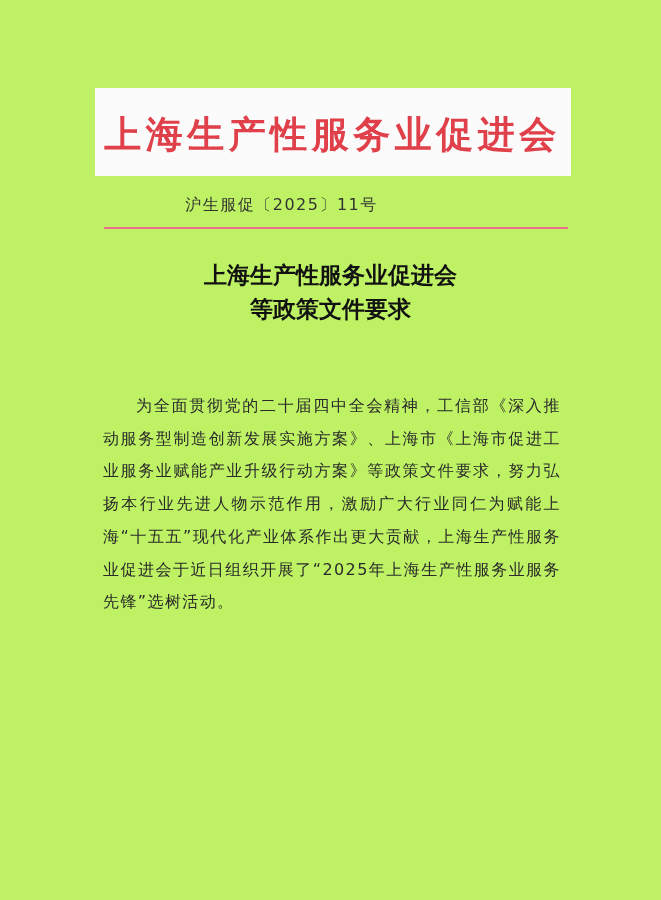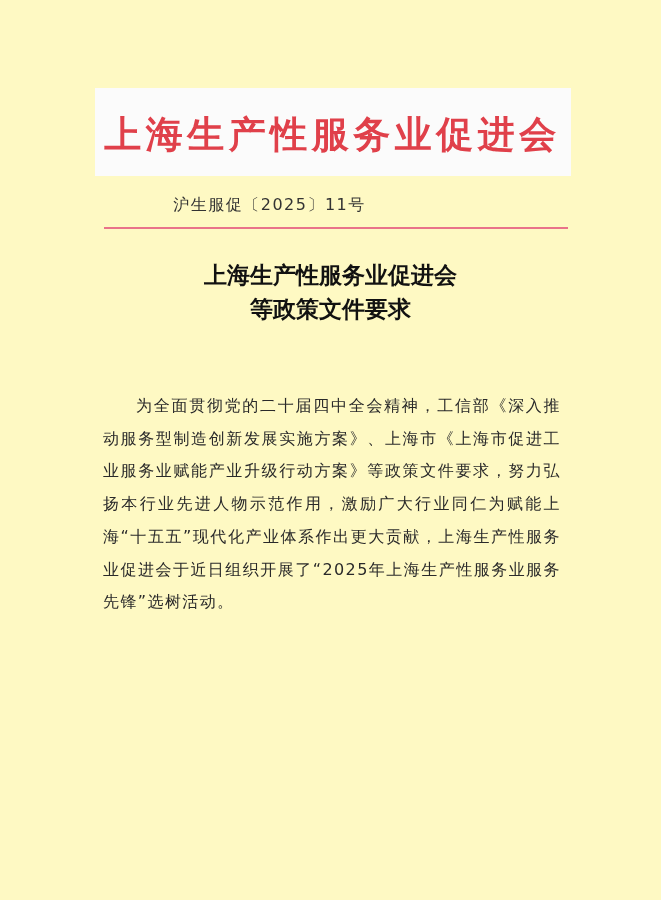--- a/index.html
+++ b/index.html
@@ -12,21 +12,21 @@
       height: 900px;
       position: relative;
       overflow: hidden;
       font-family: "DejaVu Serif", "Liberation Serif", serif;
       color: #1a1a1a;
     }
     .page {
       position: absolute;
       left: 0; top: 0;
       width: 661px; height: 900px;
-      background: #fef9c3;
+      background: #bef264;
     }
     .letterhead-band {
       position: absolute;
       left: 95px;
       top: 88px;
       width: 476px;
       height: 88px;
       background: #fbfbfb;
     }
     .org-header {
@@ -39,21 +39,21 @@
       font-weight: bold;
       font-size: 37px;
       letter-spacing: 4.5px;
       line-height: 44px;
       color: #e0404a;
       padding-left: 4px;
       box-sizing: border-box;
     }
     .doc-number {
       position: absolute;
-      left: 0;
+      left: 12px;
       top: 194px;
       width: 539px;
       text-align: center;
       font-family: "DejaVu Sans", "Liberation Sans", sans-serif;
       font-size: 16px;
       letter-spacing: 1.5px;
       line-height: 22px;
       color: #333333;
     }
     .red-rule {

